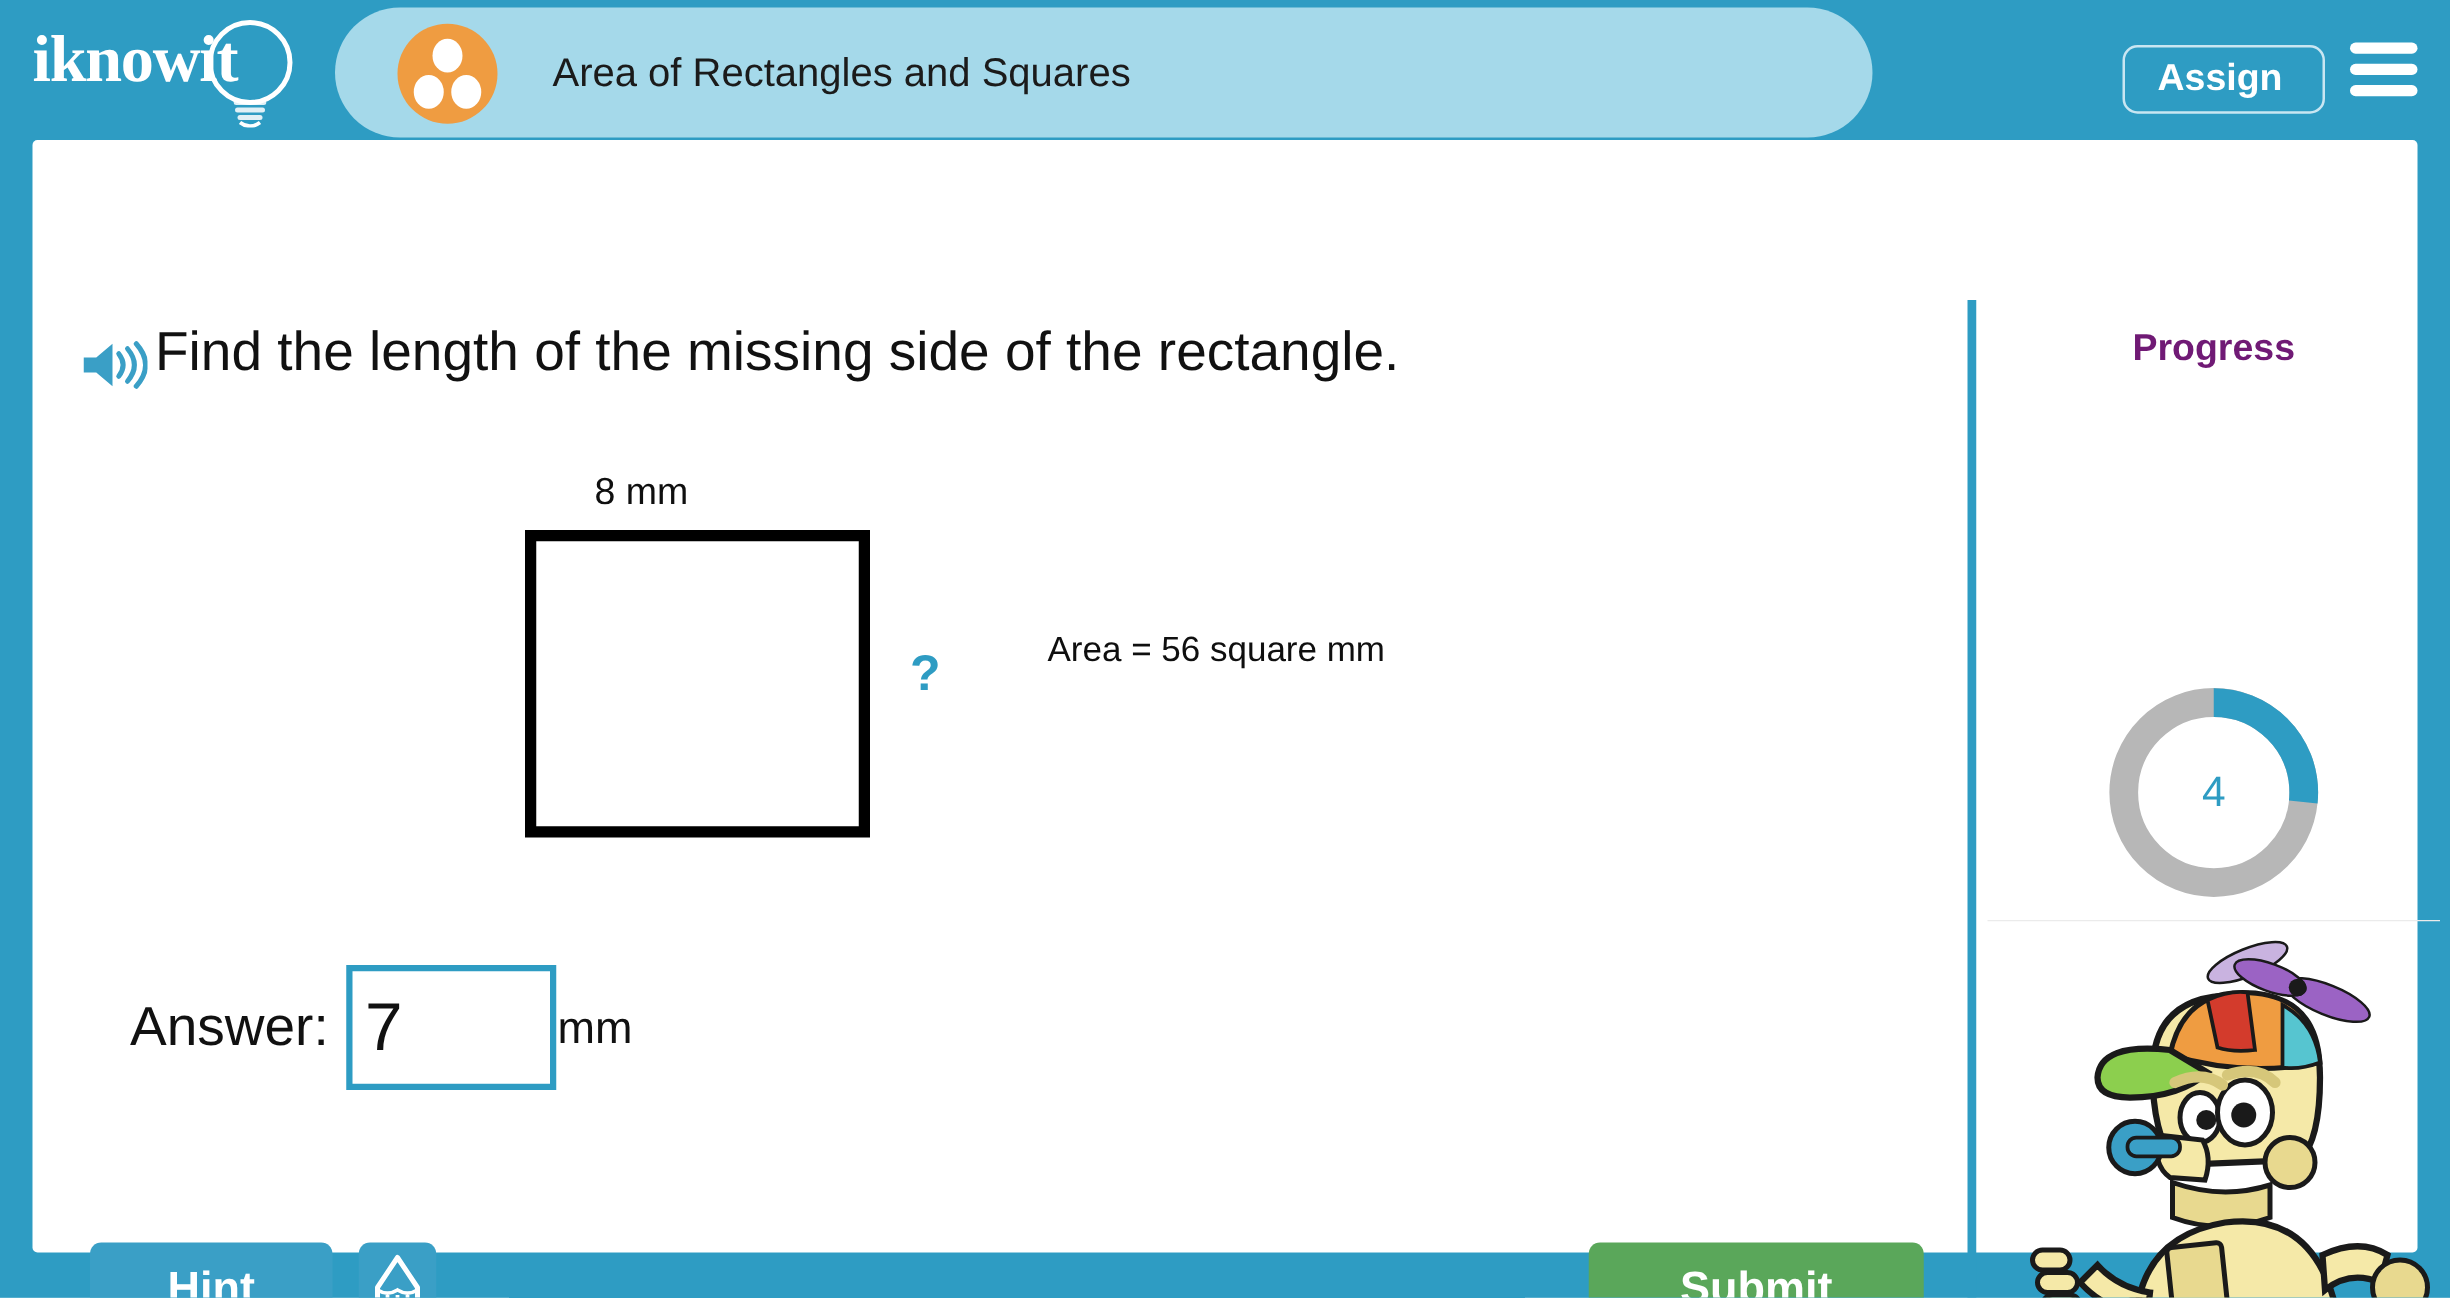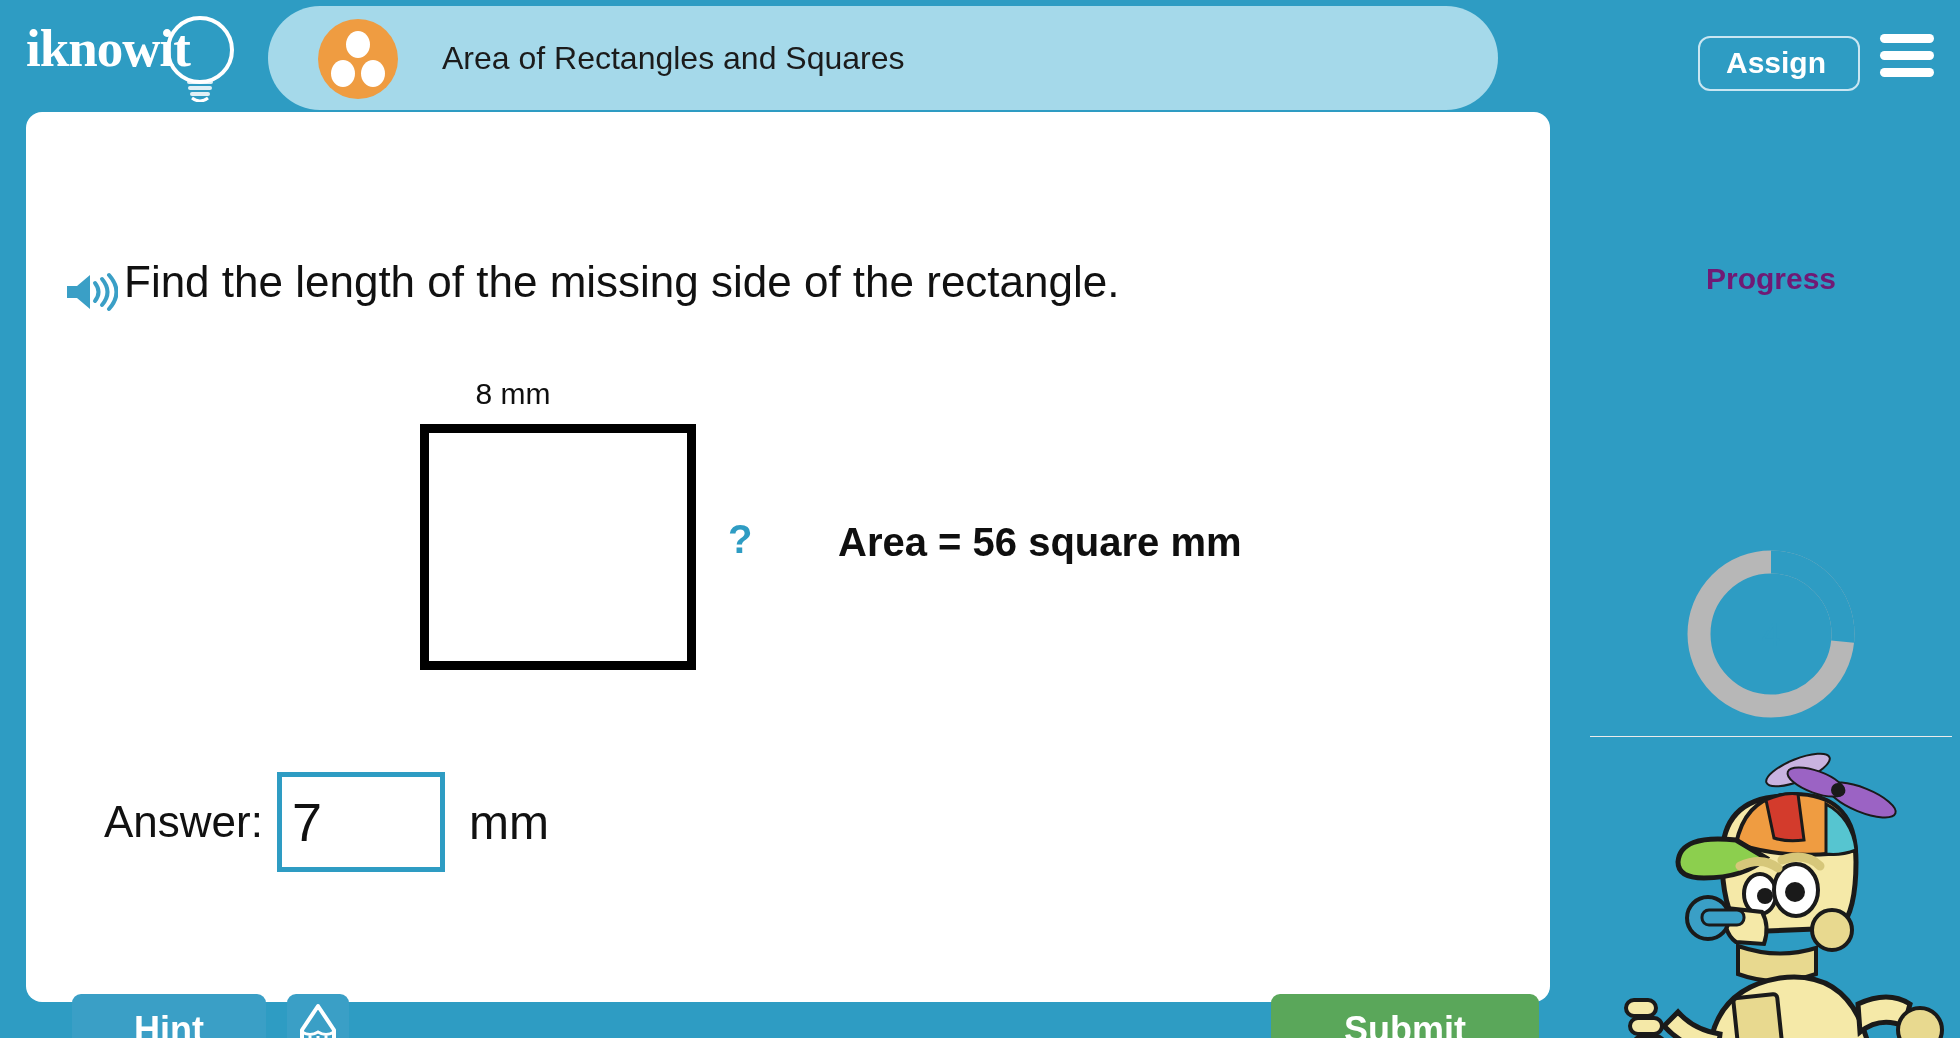--- a/index.html
+++ b/index.html
@@ -84,23 +84,23 @@
   .menu-btn span {
     display: block; width: 54px; height: 9px;
     background: #ffffff; border-radius: 5px;
     margin-bottom: 8px;
   }
   .menu-btn span:last-child { margin-bottom: 0; }
 
   
   .card {
     position: absolute; left: 26px; top: 112px;
-    width: 1524px; height: 890px;
+    width: 1908px; height: 890px;
     background: #ffffff;
-    border-radius: 16px;
+    border-radius: 4px;
   }
 
   
   .speaker-icon {
     position: absolute; left: 38px; top: 158px;
     width: 54px; height: 44px;
     cursor: pointer;
   }
   .question {
     position: absolute; left: 98px; top: 145px;
@@ -120,22 +120,22 @@
     position: absolute; left: 394px; top: 312px;
     width: 276px; height: 246px;
     border: 9px solid #000000;
     background: #ffffff;
   }
   .qmark {
     position: absolute; left: 702px; top: 405px;
     font-size: 40px; font-weight: 700; color: #2e9cc3;
   }
   .area-text {
-    position: absolute; left: 812px; top: 408px;
-    font-size: 40px; font-weight: 700; color: #0f0f0f;
+    position: absolute; left: 812px; top: 392px;
+    font-size: 28px; font-weight: 400; color: #0f0f0f;
     white-space: nowrap;
   }
 
   
   .answer-row {
     position: absolute; left: 78px; top: 660px;
     display: flex; align-items: center; gap: 0px;
   }
   .answer-label {
     font-size: 44px; color: #111111;
@@ -145,22 +145,22 @@
     width: 168px; height: 100px;
     border: 5px solid #2e9cc3;
     background: #ffffff;
     font-size: 54px;
     color: #111111;
     font-family: "Liberation Sans", sans-serif;
     padding: 0 10px;
     outline: none;
   }
   .answer-unit {
-    margin-left: 24px;
-    font-size: 48px; color: #111111;
+    margin-left: 1px;
+    font-size: 36px; color: #111111;
   }
 
   
   .hint-btn {
     position: absolute; left: 46px; top: 882px;
     width: 194px; height: 72px;
     background: #3a9fc6;
     border: none; border-radius: 9px;
     color: #ffffff; font-size: 36px; font-weight: 700;
     cursor: pointer;

